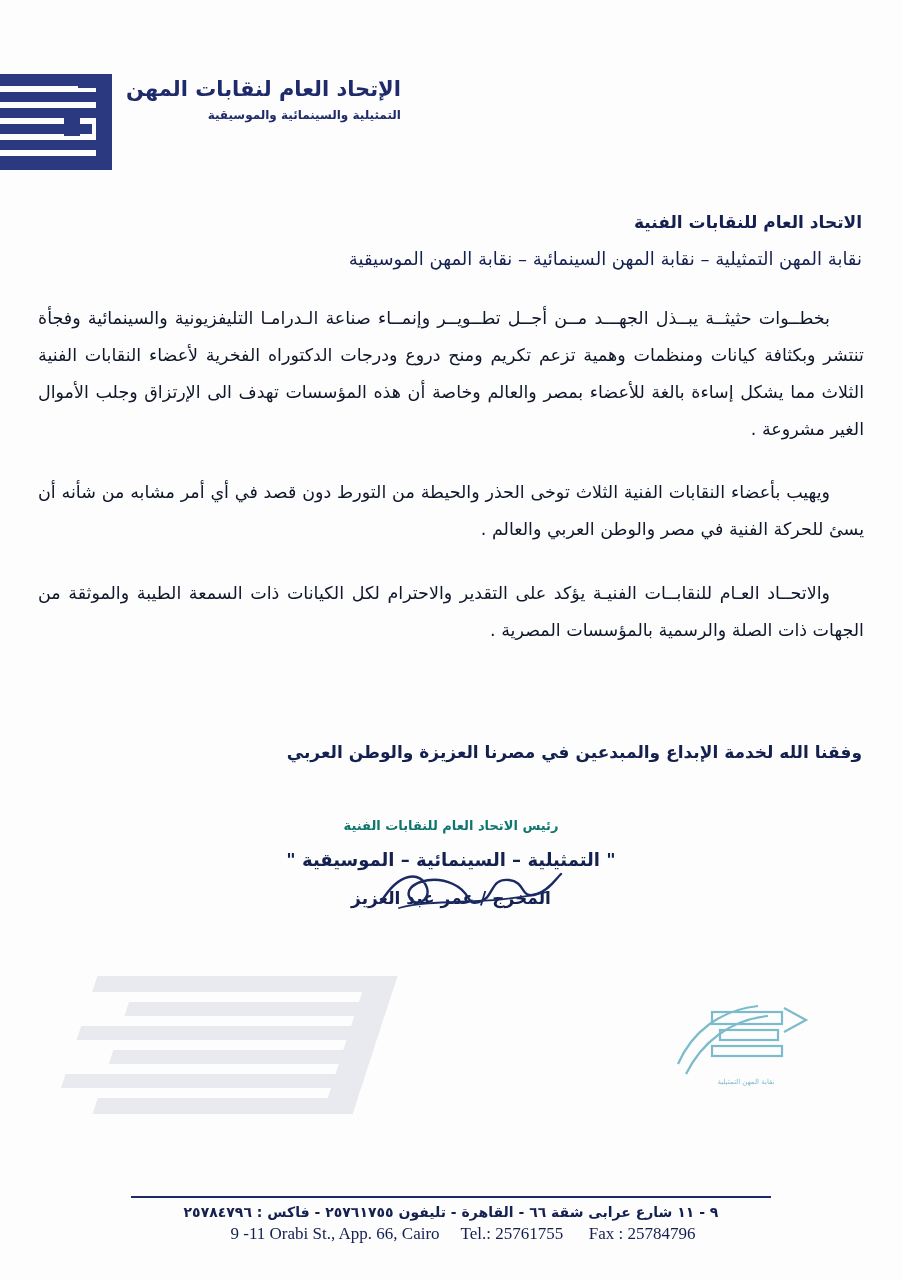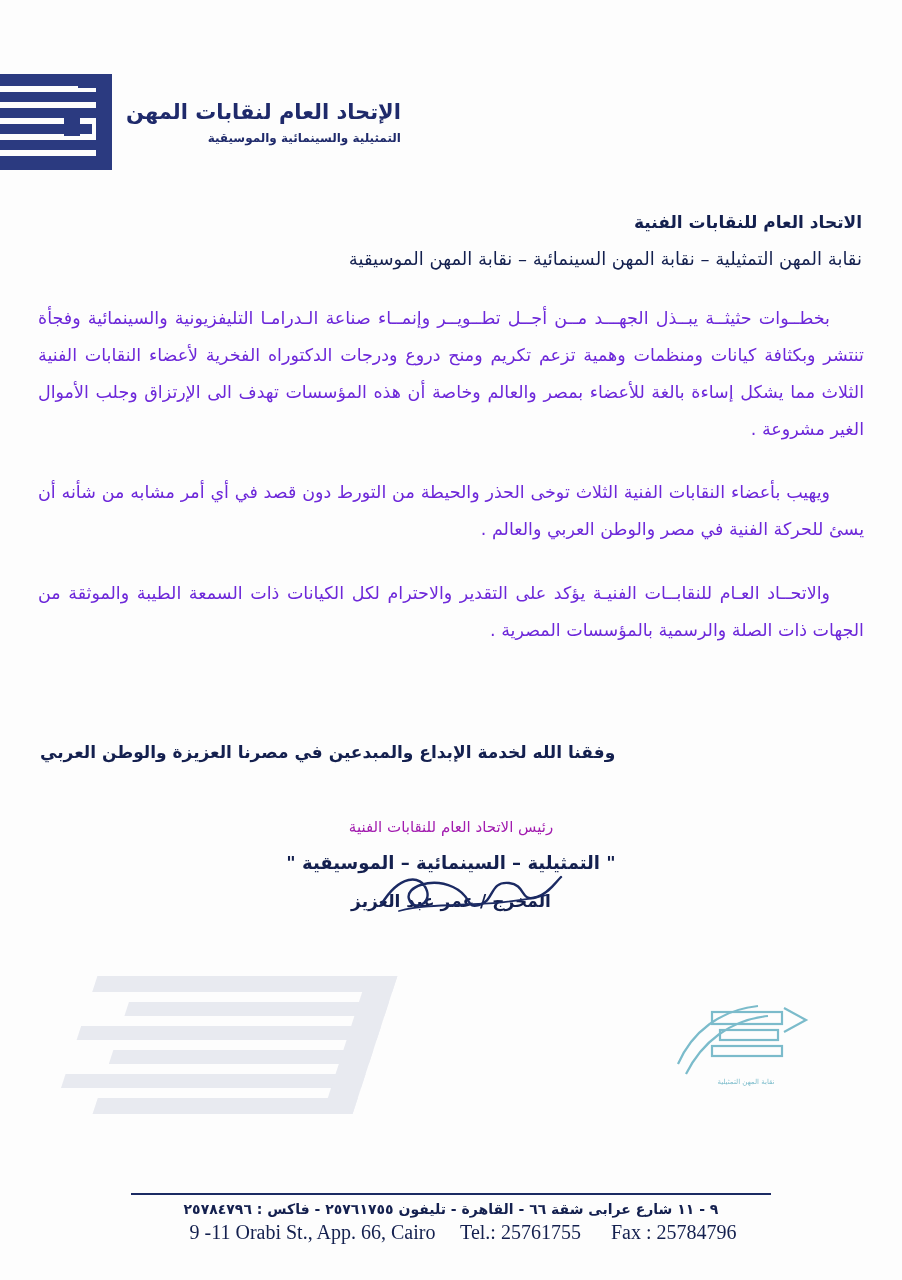--- a/index.html
+++ b/index.html
@@ -23,21 +23,21 @@
 
   
   .letterhead {
     position: absolute;
     top: 74px;
     left: 0;
     right: 50px;
     display: flex;
     flex-direction: row-reverse;
     justify-content: flex-start;
-    align-items: center;
+    align-items: flex-start;
     gap: 14px;
   }
   .logo-mark {
     width: 112px;
     height: 96px;
     position: relative;
     flex: 0 0 auto;
   }
   .org-names {
     text-align: right;
@@ -81,55 +81,55 @@
   
   .body-text {
     position: absolute;
     top: 300px;
     left: 38px;
     right: 38px;
     direction: rtl;
     text-align: justify;
     font-size: 17.5px;
     line-height: 2.12;
-    color: #6d28d9;
+    color: #0f172a;
   }
   .para {
     margin: 0 0 26px 0;
     text-align: justify;
     text-justify: inter-word;
   }
   .para:last-child { margin-bottom: 0; }
   .para.indent { text-indent: 34px; }
 
   .closing-line {
     position: absolute;
     top: 742px;
     left: 40px;
     right: 40px;
-    text-align: left;
+    text-align: right;
     direction: rtl;
     font-size: 17px;
     font-weight: bold;
     color: #14204f;
   }
 
   
   .signature-block {
     position: absolute;
     top: 818px;
     left: 0;
     right: 0;
     text-align: center;
     direction: rtl;
   }
   .sig-role {
-    font-size: 15px;
-    font-weight: normal;
-    color: #a21caf;
+    font-size: 13px;
+    font-weight: bold;
+    color: #0f766e;
   }
   .sig-depts {
     font-size: 18px;
     font-weight: bold;
     color: #14204f;
     margin-top: 16px;
   }
   .sig-name {
     font-size: 17px;
     font-weight: bold;
@@ -184,21 +184,21 @@
   .footer-ar {
     direction: rtl;
     font-size: 14px;
     font-weight: bold;
     color: #14204f;
     letter-spacing: 0px;
   }
   .footer-en {
     direction: ltr;
     font-family: "Liberation Serif", "DejaVu Serif", serif;
-    font-size: 20px;
+    font-size: 17px;
     color: #14204f;
     margin-top: 4px;
     white-space: pre;
     margin-left: 24px;
   }
 </style>
 </head>
 <body>
 
 <div class="page">

